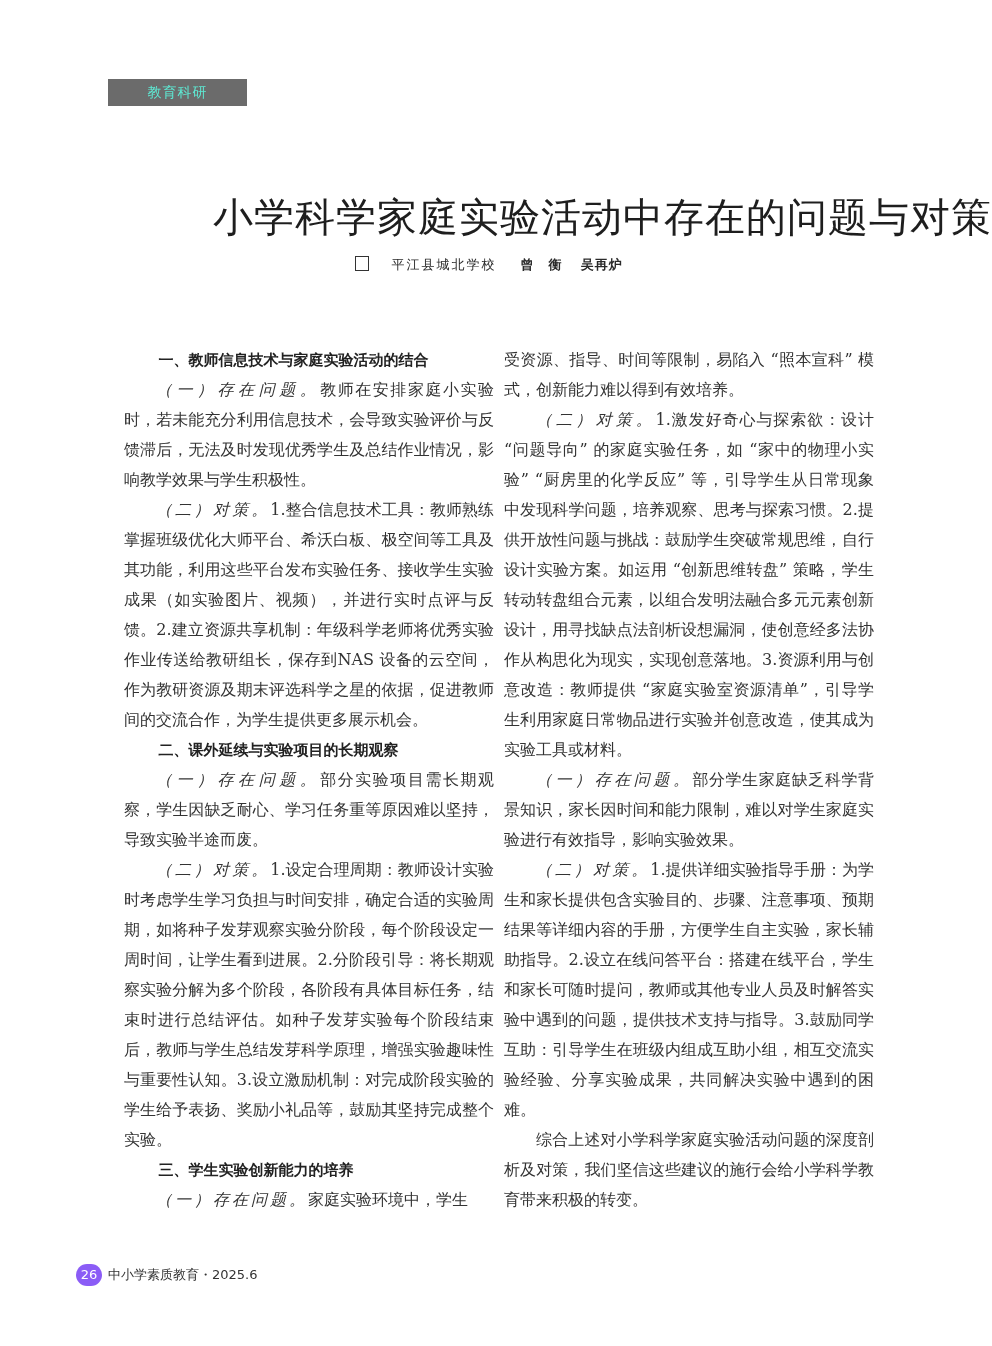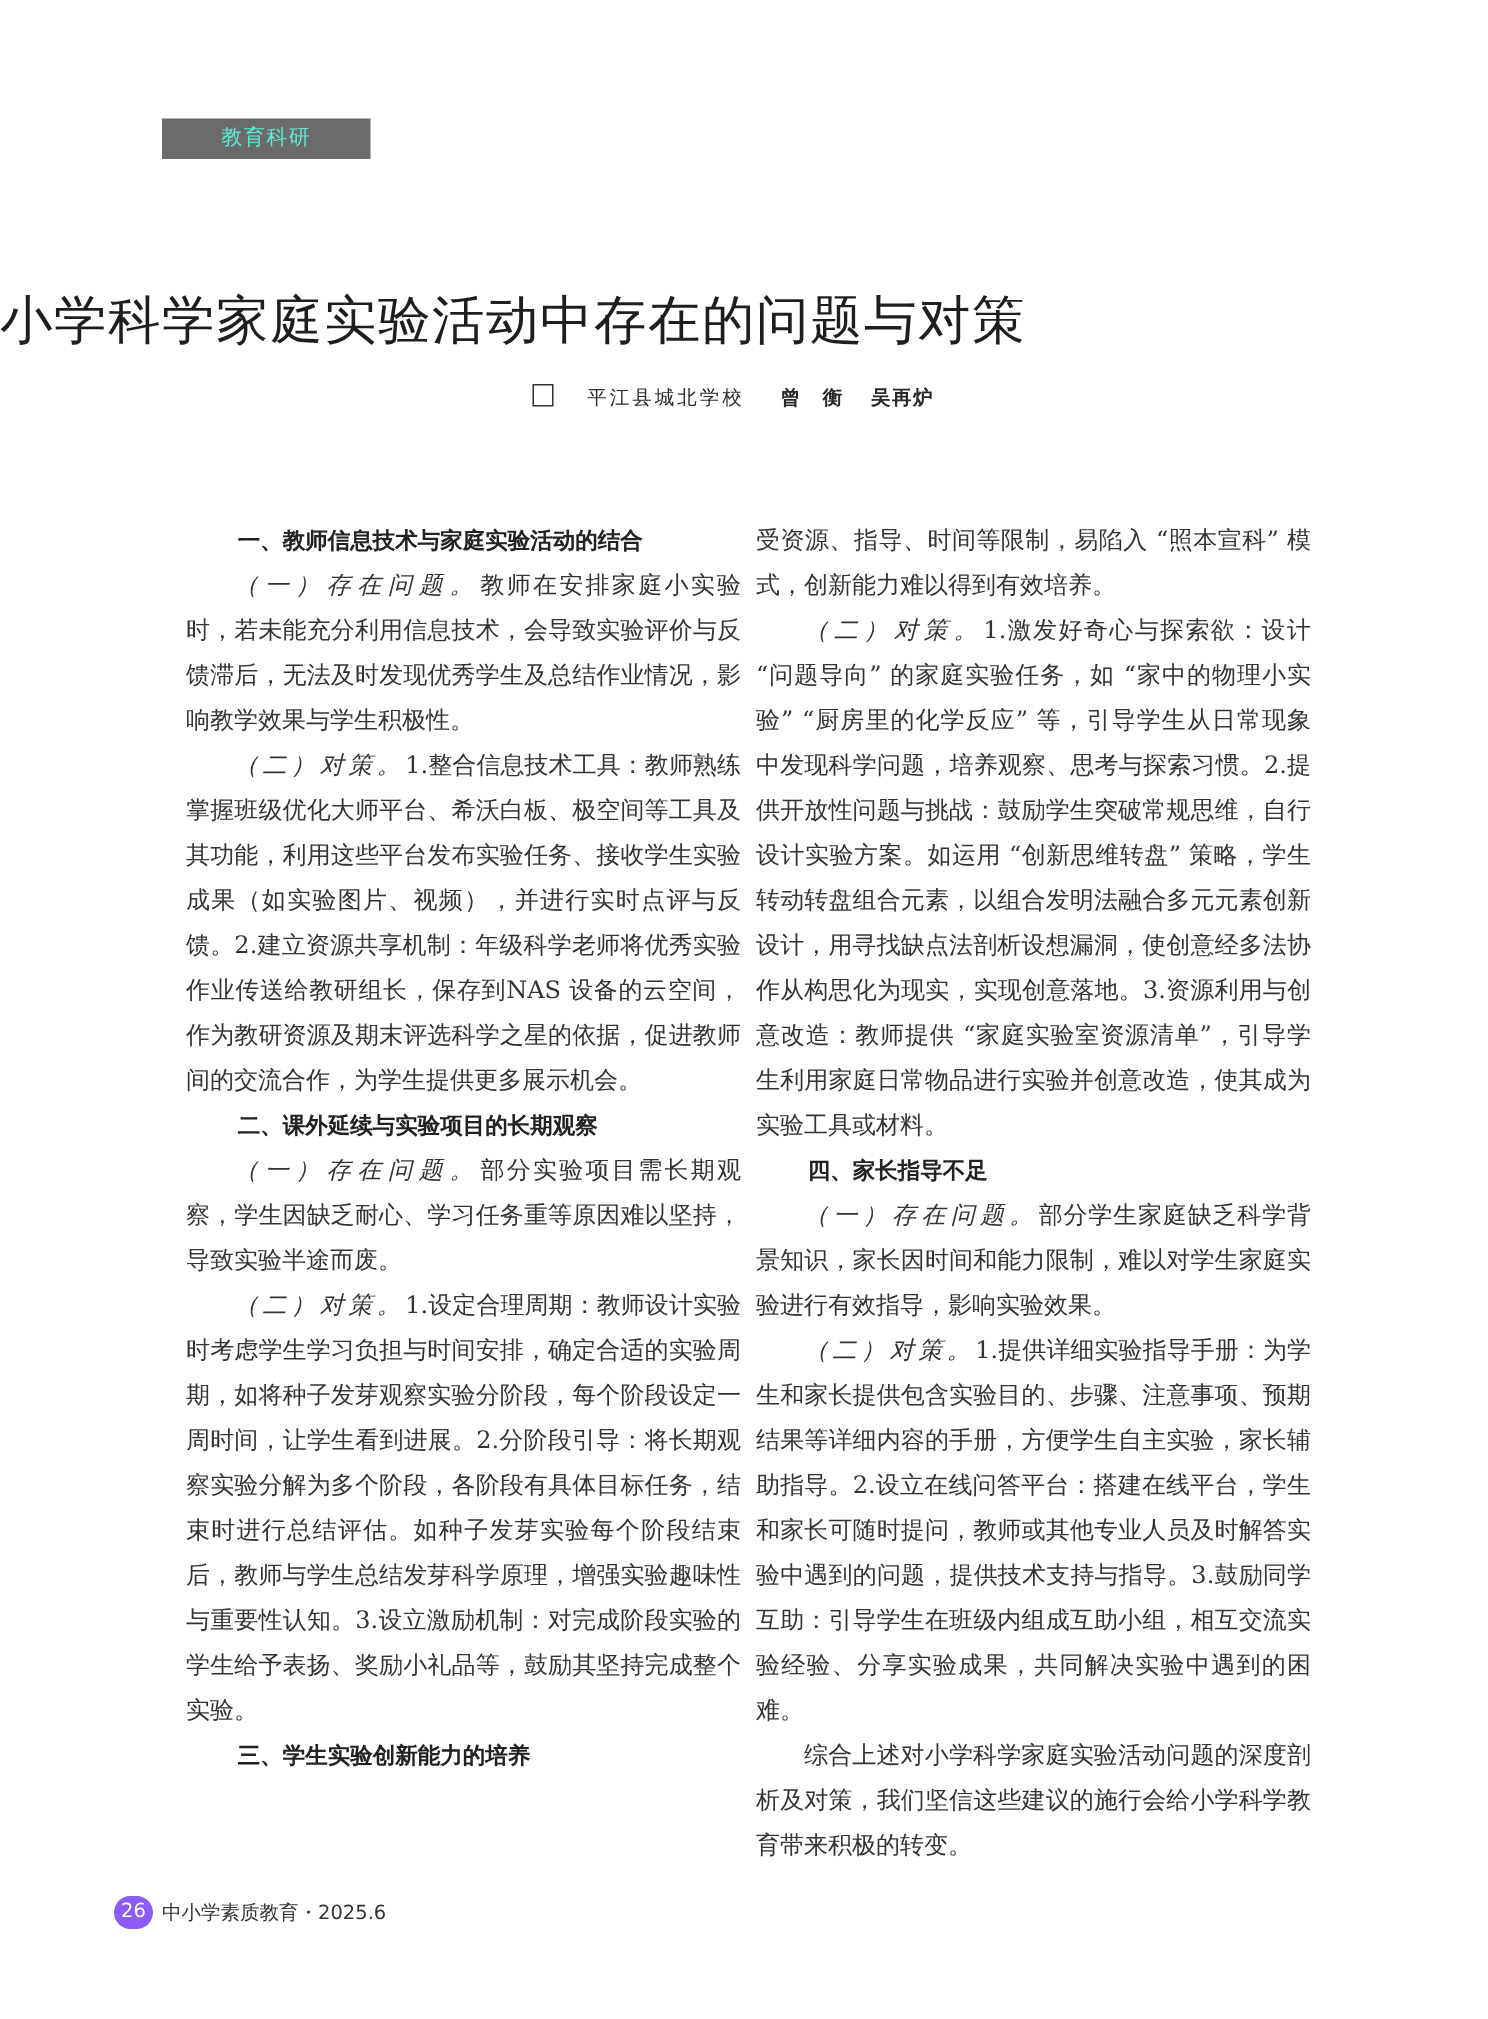--- a/index.html
+++ b/index.html
@@ -1,22 +1,22 @@
 <!DOCTYPE html>
 <html><head>
 <meta charset="utf-8">
 <style>
   html, body { margin: 0; padding: 0; background: #ffffff; }
   body { width: 992px; height: 1346px; position: relative; overflow: hidden;
          font-family: "DejaVu Serif", "Liberation Serif", serif; color: #2a2a2a; }
   .tag { position: absolute; left: 108px; top: 79px; width: 139px; height: 27px;
          background: #6b6b6b; color: #5eead4; font-family: "DejaVu Sans", sans-serif;
          font-size: 14px; line-height: 27px; text-align: center; letter-spacing: 1px; }
-  .title { position: absolute; left: 0; top: 190px; width: 992px; text-align: left;
-           font-family: "DejaVu Sans", sans-serif; font-size: 35px; color: #1e1e1e;
+  .title { position: absolute; left: 0; top: 190px; width: 992px; text-align: right;
+           font-family: "DejaVu Sans", sans-serif; font-size: 40px; color: #1e1e1e;
            letter-spacing: 1px; }
   .byline { position: absolute; left: 0; top: 256px; width: 992px; text-align: center;
             font-size: 13px; color: #2a2a2a; }
   .byline .box { display: inline-block; width: 12px; height: 13px; border: 1px solid #333;
                  vertical-align: -2px; margin-right: 18px; }
   .byline .school { letter-spacing: 2px; margin-right: 20px; }
   .byline .author { font-family: "DejaVu Sans", sans-serif; font-weight: bold; margin-right: 14px; letter-spacing: 1px; }
   .col { position: absolute; top: 345px; width: 370px; font-size: 16px; line-height: 30px;
          text-align: justify; color: #333; }
   .col.left { left: 124px; }
@@ -44,25 +44,25 @@
 </div>
 
 <div class="col left" id="col-left">
     <h2>一、教师信息技术与家庭实验活动的结合</h2>
     <p><span class="lbl">（一）存在问题。</span><span>教师在安排家庭小实验时，若未能充分利用信息技术，会导致实验评价与反馈滞后，无法及时发现优秀学生及总结作业情况，影响教学效果与学生积极性。</span></p>
     <p><span class="lbl">（二）对策。</span><span>1.整合信息技术工具：教师熟练掌握班级优化大师平台、希沃白板、极空间等工具及其功能，利用这些平台发布实验任务、接收学生实验成果（如实验图片、视频），并进行实时点评与反馈。2.建立资源共享机制：年级科学老师将优秀实验作业传送给教研组长，保存到NAS 设备的云空间，作为教研资源及期末评选科学之星的依据，促进教师间的交流合作，为学生提供更多展示机会。</span></p>
     <h2>二、课外延续与实验项目的长期观察</h2>
     <p><span class="lbl">（一）存在问题。</span><span>部分实验项目需长期观察，学生因缺乏耐心、学习任务重等原因难以坚持，导致实验半途而废。</span></p>
     <p><span class="lbl">（二）对策。</span><span>1.设定合理周期：教师设计实验时考虑学生学习负担与时间安排，确定合适的实验周期，如将种子发芽观察实验分阶段，每个阶段设定一周时间，让学生看到进展。2.分阶段引导：将长期观察实验分解为多个阶段，各阶段有具体目标任务，结束时进行总结评估。如种子发芽实验每个阶段结束后，教师与学生总结发芽科学原理，增强实验趣味性与重要性认知。3.设立激励机制：对完成阶段实验的学生给予表扬、奖励小礼品等，鼓励其坚持完成整个实验。</span></p>
     <h2>三、学生实验创新能力的培养</h2>
+    <p><span class="lbl">（一）存在问题。</span><span>家庭实验环境中，学生</span></p>
   </div>
 <div class="col right" id="col-right">
     <p class="noindent"><span>受资源、指导、时间等限制，易陷入 “照本宣科” 模式，创新能力难以得到有效培养。</span></p>
     <p><span class="lbl">（二）对策。</span><span>1.激发好奇心与探索欲：设计 “问题导向” 的家庭实验任务，如 “家中的物理小实验” “厨房里的化学反应” 等，引导学生从日常现象中发现科学问题，培养观察、思考与探索习惯。2.提供开放性问题与挑战：鼓励学生突破常规思维，自行设计实验方案。如运用 “创新思维转盘” 策略，学生转动转盘组合元素，以组合发明法融合多元元素创新设计，用寻找缺点法剖析设想漏洞，使创意经多法协作从构思化为现实，实现创意落地。3.资源利用与创意改造：教师提供 “家庭实验室资源清单”，引导学生利用家庭日常物品进行实验并创意改造，使其成为实验工具或材料。</span></p>
-    <h2>四、家长指导不足</h2>
     <p><span class="lbl">（一）存在问题。</span><span>部分学生家庭缺乏科学背景知识，家长因时间和能力限制，难以对学生家庭实验进行有效指导，影响实验效果。</span></p>
     <p><span class="lbl">（二）对策。</span><span>1.提供详细实验指导手册：为学生和家长提供包含实验目的、步骤、注意事项、预期结果等详细内容的手册，方便学生自主实验，家长辅助指导。2.设立在线问答平台：搭建在线平台，学生和家长可随时提问，教师或其他专业人员及时解答实验中遇到的问题，提供技术支持与指导。3.鼓励同学互助：引导学生在班级内组成互助小组，相互交流实验经验、分享实验成果，共同解决实验中遇到的困难。</span></p>
     <p><span>综合上述对小学科学家庭实验活动问题的深度剖析及对策，我们坚信这些建议的施行会给小学科学教育带来积极的转变。</span></p>
   </div>
 
 <div class="footer">
   <span class="pageno">26</span>
   <span>中小学素质教育・2025.6</span>
 </div>
 

